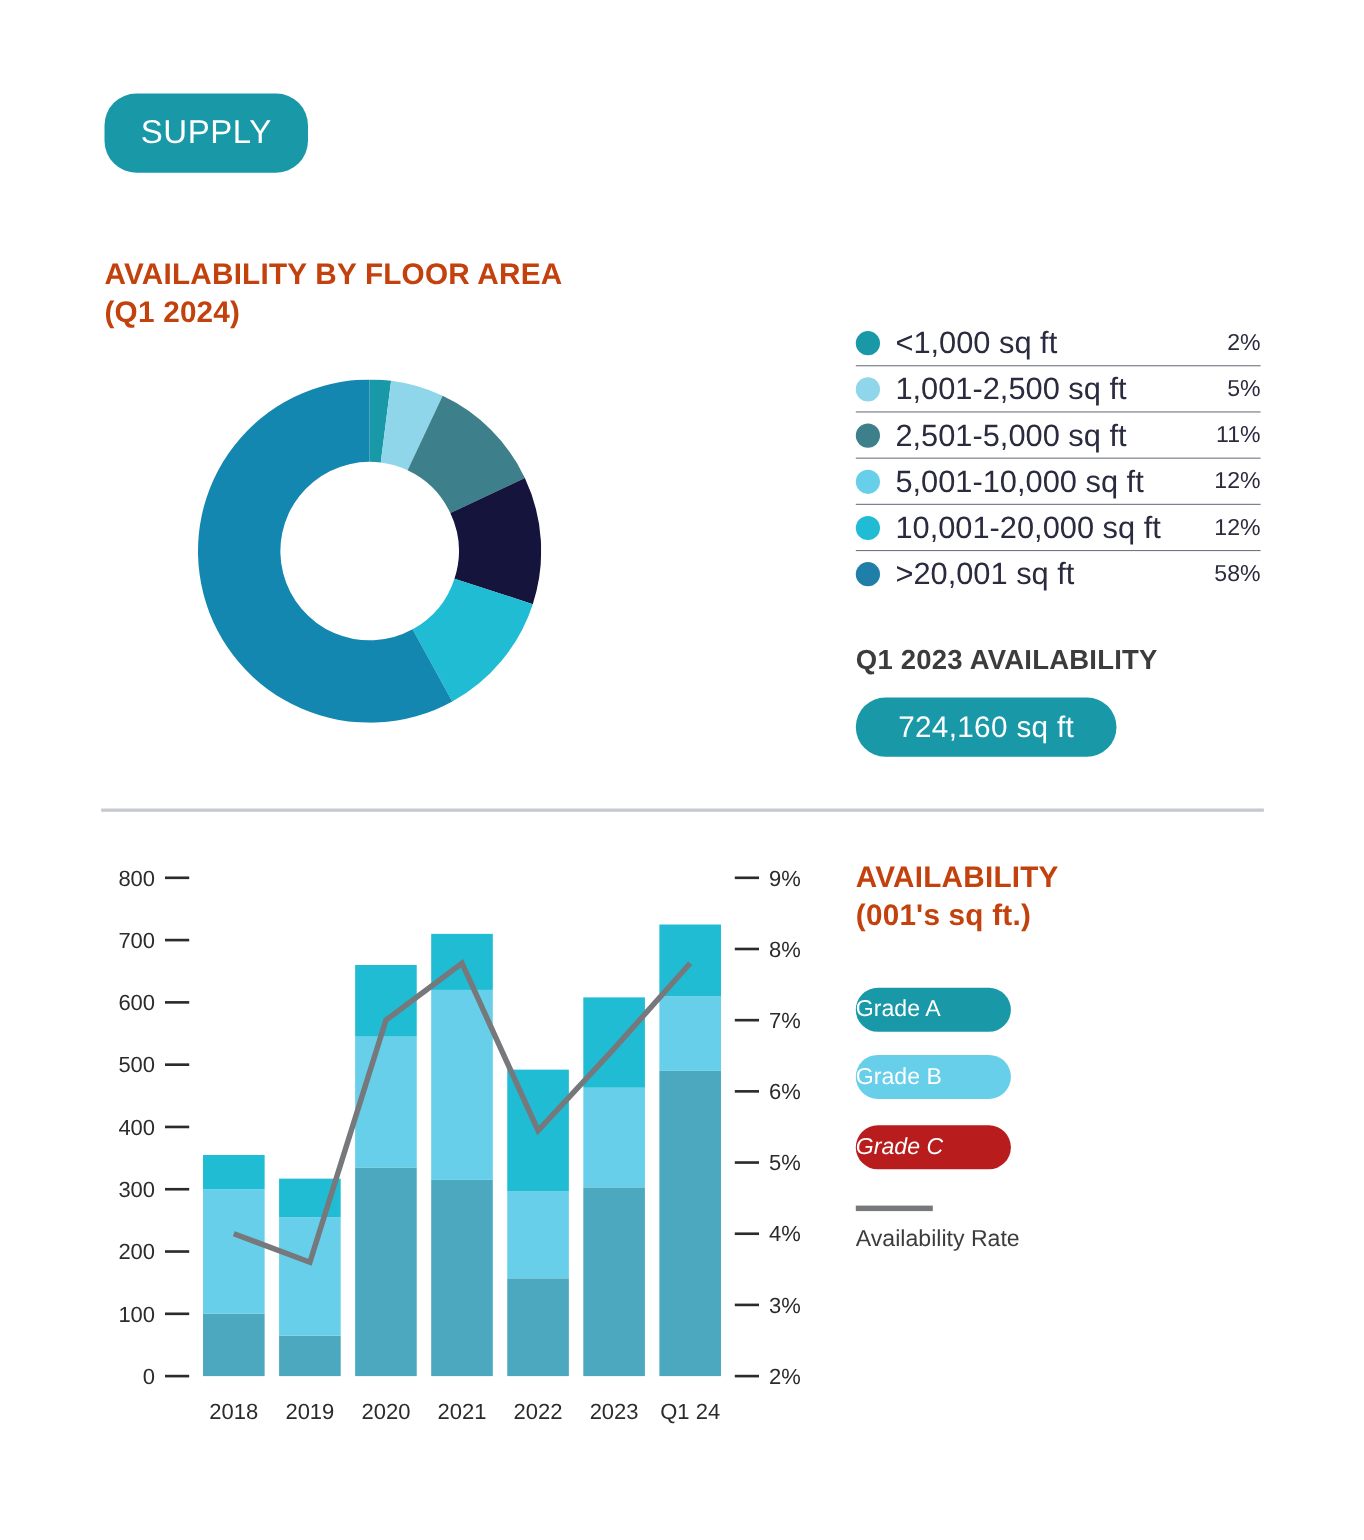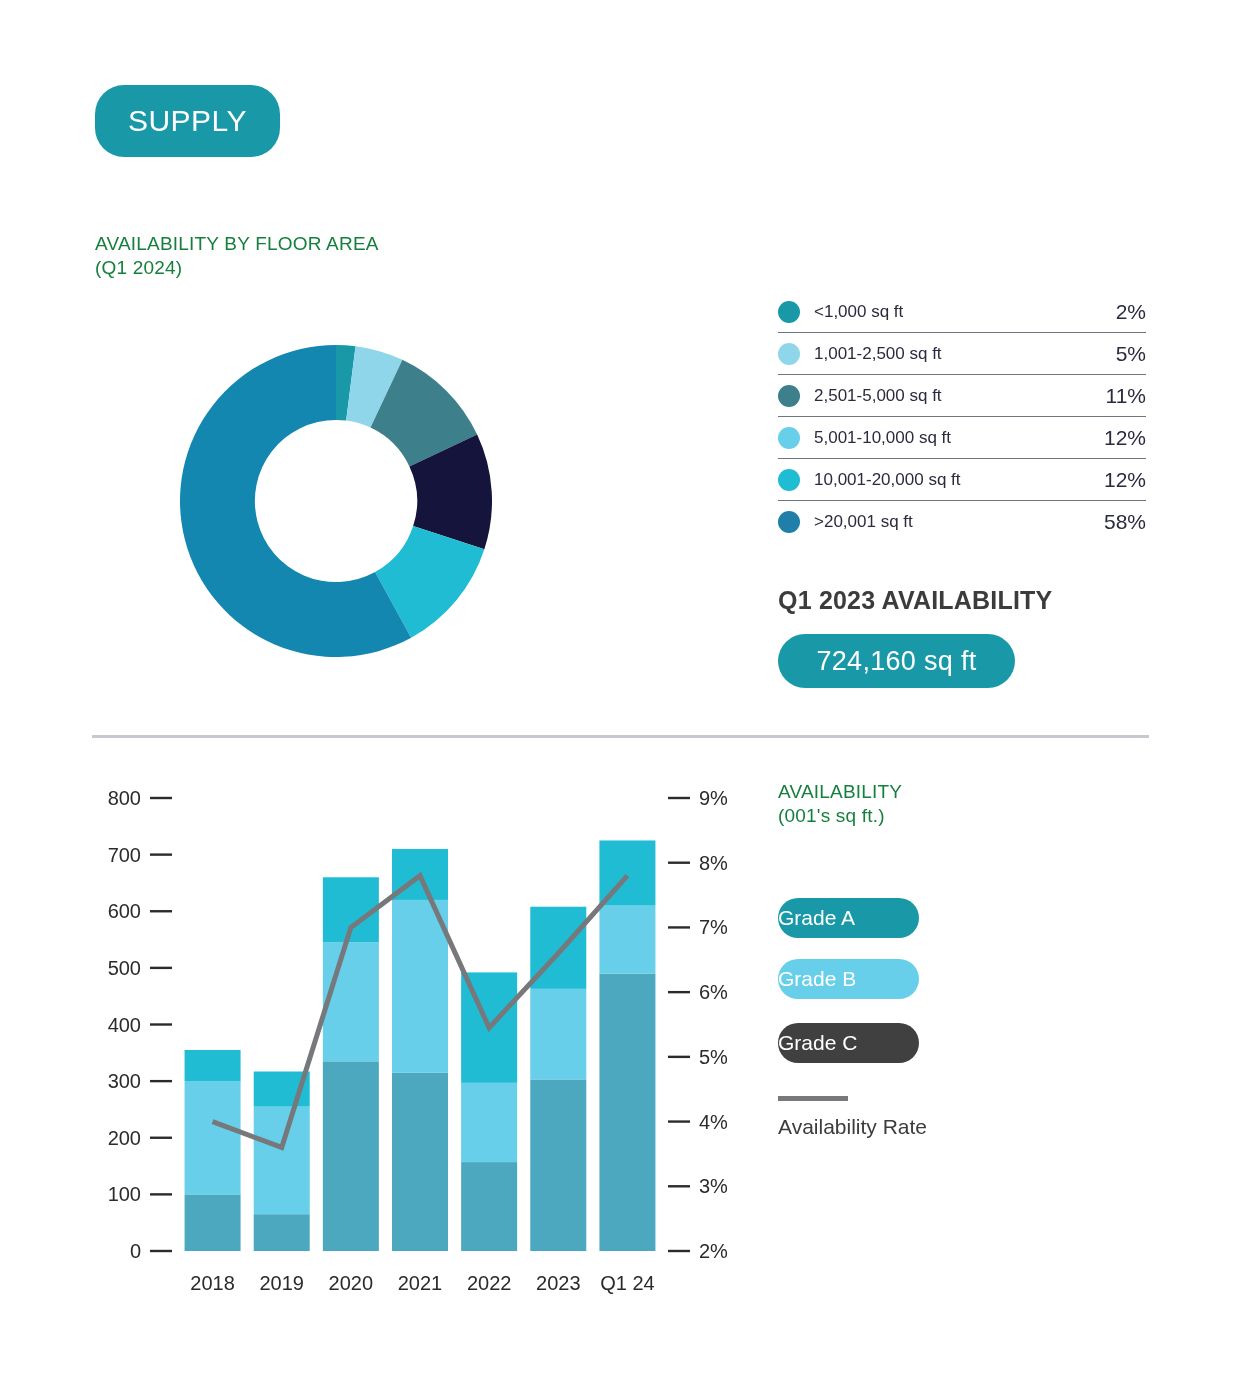--- a/index.html
+++ b/index.html
@@ -21,23 +21,23 @@
     border-radius: 29px;
     display: flex; align-items: center; justify-content: center;
     color: #ffffff;
     font-size: 30px;
     letter-spacing: 0.5px;
   }
 
   
   .sec-title {
     position: absolute;
-    font-size: 19px;
-    font-weight: normal;
-    color: #15803d;
+    font-size: 27px;
+    font-weight: bold;
+    color: #c2410c;
     line-height: 1.28;
     letter-spacing: 0.2px;
   }
   #donut-title { left: 95px; top: 232px; width: 560px; }
   #bar-title  { left: 778px; top: 780px; width: 380px; }
 
   
   #donut-wrap {
     position: absolute;
     left: 180px; top: 345px;
@@ -59,21 +59,21 @@
   }
   .lg-row:last-child { border-bottom: none; }
   .lg-dot {
     width: 22px; height: 22px;
     border-radius: 50%;
     flex: 0 0 22px;
     margin-right: 14px;
   }
   .lg-label {
     flex: 1 1 auto;
-    font-size: 17px;
+    font-size: 28px;
     color: #2b2b3f;
     white-space: nowrap;
   }
   .lg-val {
     font-size: 21px;
     color: #2b2b3f;
     text-align: right;
     white-space: nowrap;
   }
 
@@ -131,21 +131,21 @@
     position: absolute;
     left: 778px;
     width: 141px; height: 40px;
     border-radius: 20px;
     display: flex; align-items: center; justify-content: flex-start;
     color: #ffffff;
     font-size: 21px;
   }
   #grade-a { top: 898px; background: #1999a8; }
   #grade-b { top: 959px; background: #67cfe9; }
-  #grade-c { top: 1023px; background: #404040; }
+  #grade-c { top: 1023px; background: #b91c1c; font-style: italic; }
 
   #rate-swatch {
     position: absolute;
     left: 778px; top: 1096px;
     width: 70px; height: 5px;
     background: #77787b;
   }
   #rate-label {
     position: absolute;
     left: 778px; top: 1115px;

